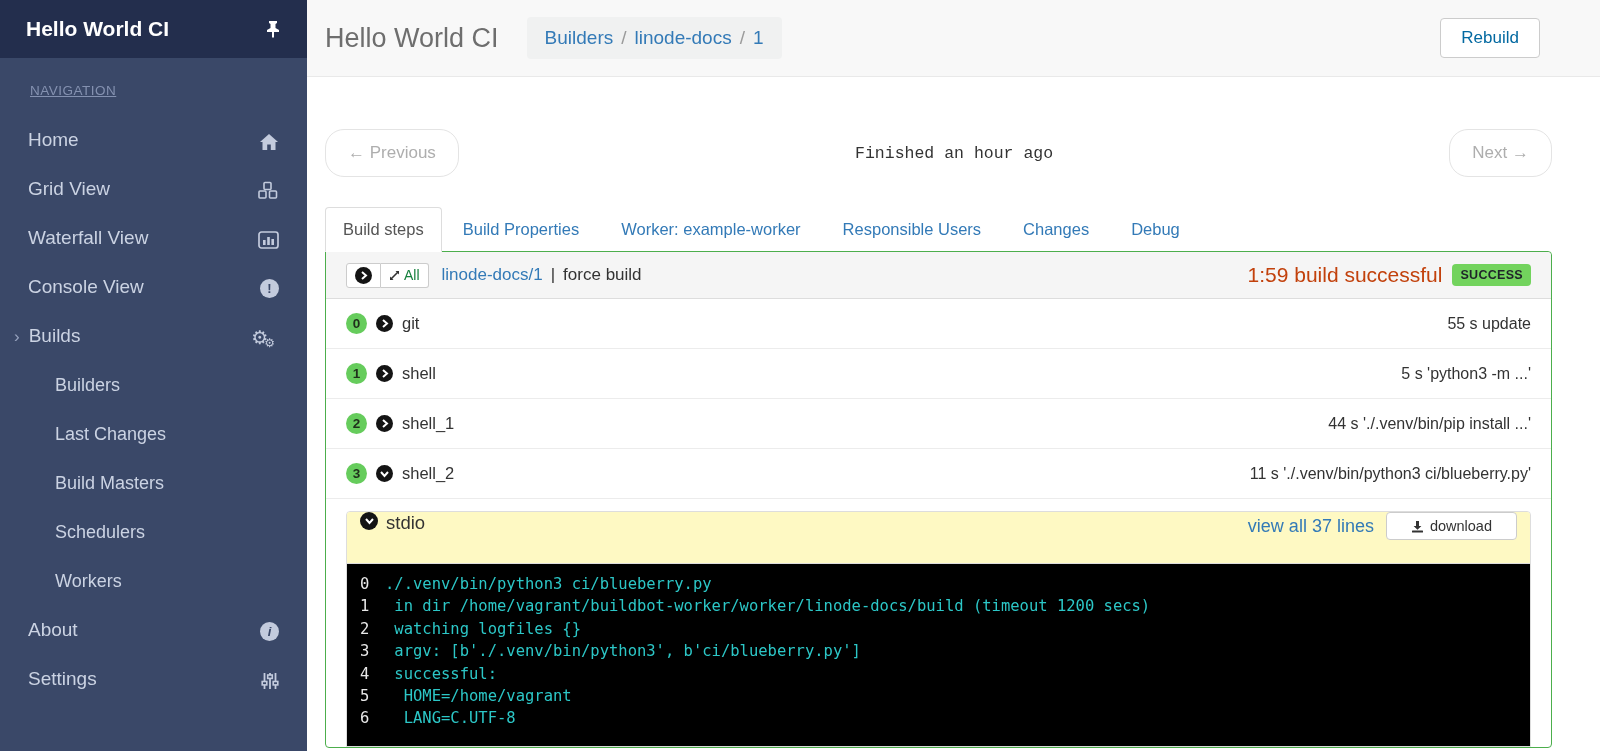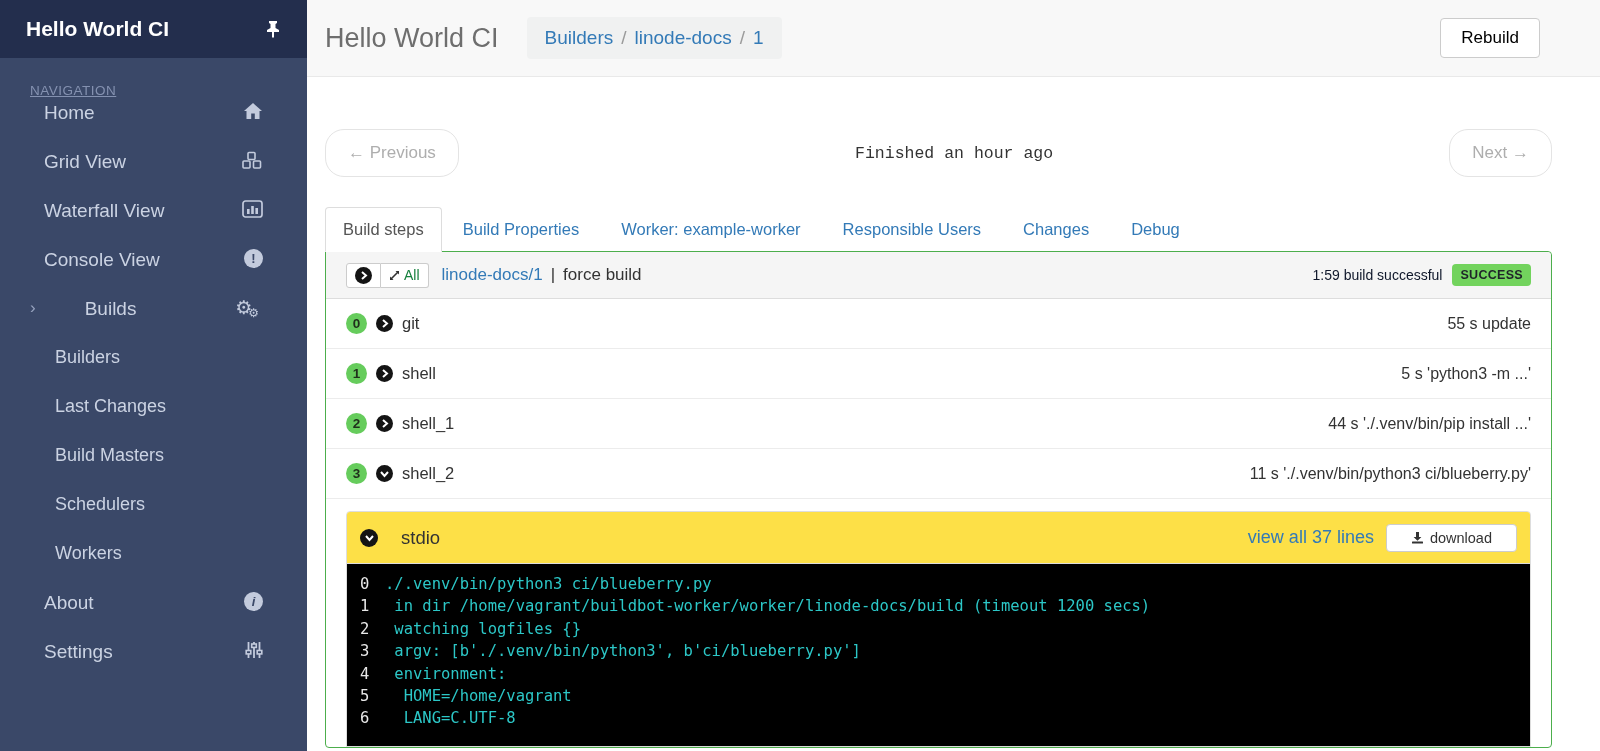--- a/index.html
+++ b/index.html
@@ -8,42 +8,42 @@
 
   
   .sidebar { position:absolute; left:0; top:0; width:307px; height:751px;
     background:#3a4868; z-index:5; }
   .sidebar-header { height:58px; background:#232e4d; display:flex;
     align-items:center; padding:0 26px; }
   .sidebar-title { color:#fff; font-size:21px; font-weight:bold; }
   .pin { margin-left:auto; display:flex; }
   .nav-label { margin:25px 0 4px 30px; color:#8projection; color:#8априb;
     color:#8491b0; font-size:13.5px; letter-spacing:.5px;text-decoration:underline; }
-  .nav-item { display:flex; align-items:flex-start; height:49px; padding:0 44px;
-    color:#cbd3e3; font-size:19px; cursor:pointer;gap:40px; }
+  .nav-item { display:flex; align-items:flex-end; height:49px; padding:0 28px;
+    color:#cbd3e3; font-size:19px; cursor:pointer; }
   .nav-item .icon { margin-left:auto; display:flex; align-items:center; }
   .nav-sub { padding-left:55px; font-size:18px; }
   .chev-txt { color:#97a3bf; font-size:17px; margin:0 9px 0 -14px; }
   .circle-glyph { width:19px; height:19px; border-radius:50%; background:#c3cbdd;
     color:#3a4868; font-size:13px; font-weight:bold; display:flex;
     align-items:center; justify-content:center; }
   .gear-glyph { font-size:19px; color:#c3cbdd; line-height:1; }
   .gear-small { font-size:12px; position:relative; top:5px; left:-4px; }
 
   
   .main { position:absolute; left:307px; top:0; width:1293px; height:751px; }
   .topbar { height:77px; background:#f8f8f8; border-bottom:1px solid #e9e9e9;
     display:flex; align-items:center; padding:0 60px 0 18px; }
   .page-title { font-size:27px; color:#6e6e6e; font-weight:400; }
   .breadcrumb { margin-left:28px; background:#f0f1f1; border-radius:4px;
     padding:10px 18px; font-size:19px; display:flex; align-items:center; }
   .breadcrumb a { color:#337ab7; text-decoration:none; cursor:pointer; }
   .bc-sep { color:#9b9b9b; padding:0 8px; }
   .rebuild-btn { margin-left:auto; background:#fff; border:1px solid #ccc;
-    border-radius:4px; padding:9px 20px; font-size:17px; color:#000000; cursor:pointer; }
+    border-radius:4px; padding:9px 20px; font-size:17px; color:#0369a1; cursor:pointer; }
 
   .content { padding:0 48px 0 18px; }
   .pager-row { display:flex; align-items:center; margin-top:52px; }
   .pill-btn { border:1px solid #e4e4e4; border-radius:19px; background:#fff;
     color:#aeaeae; font-size:17px; padding:13px 22px; cursor:pointer; }
   .finished { flex:1; text-align:center; font-size:16.5px; color:#333;font-family:Liberation Mono, monospace; }
 
   .tabs { display:flex; align-items:flex-end; margin-top:30px; position:relative;
     z-index:2; }
   .tab { font-size:16.5px; padding:12px 21px; color:#337ab7; cursor:pointer; }
@@ -60,38 +60,38 @@
     display:flex; align-items:center; gap:4px; font-size:14px; color:#15803d;
     cursor:pointer; }
   .mini-btn:first-child { border-radius:3px 0 0 3px; }
   .mini-btn:last-child { border-radius:0 3px 3px 0; border-left:none; }
   .circ-chev { width:17px; height:17px; border-radius:50%; background:#141414;
     display:inline-flex; align-items:center; justify-content:center; flex:none; }
   .builder-link { color:#337ab7; font-size:17px; margin-left:13px;
     text-decoration:none; cursor:pointer; }
   .reason { color:#333; font-size:17px; margin-left:8px; }
   .sum-right { margin-left:auto; display:flex; align-items:center; }
-  .sum-status { font-size:14px; color:#0f172a; }
+  .sum-status { font-size:21px; color:#c2410c; }
   .badge-success { margin-left:10px; background:#72d35d; color:#1f2429;
     font-size:12.5px; font-weight:bold; padding:4px 8px; border-radius:4px;
     letter-spacing:.3px; }
 
   .step { display:flex; align-items:center; height:50px; padding:0 20px;
     border-bottom:1px solid #ececec; background:#fff; }
   .num-circle { width:21px; height:21px; border-radius:50%; background:#66cc5c;
     color:#20301c; font-size:13.5px; font-weight:bold; display:flex;
     align-items:center; justify-content:center; margin-right:9px; flex:none; }
   .step .circ-chev { margin-right:9px; }
   .step-name { font-size:16.5px; color:#333; }
   .step-detail { margin-left:auto; font-size:16px; color:#333; }
 
   .step-expanded { padding:12px 20px 0 20px; }
   .stdio-panel { border:1px solid #ddd; border-radius:4px 4px 0 0; overflow:hidden; }
-  .stdio-header { display:flex; align-items:center; background:#fde047;
-    border-bottom:1px solid #ddd; padding:0 13px; height:52px;gap:15px; }
+  .stdio-header { display:flex; align-items:flex-start; background:#fef9c3;
+    border-bottom:1px solid #ddd; padding:0 13px; height:52px; }
   .stdio-title { font-size:18.5px; color:#333; margin-left:8px; }
   .stdio-right { margin-left:auto; display:flex; align-items:center; }
   .view-all { color:#337ab7; font-size:18px; text-decoration:none; cursor:pointer; }
   .download-btn { margin-left:12px; background:#fff; border:1px solid #ccc;
     border-radius:4px; padding:5px 24px; font-size:14.5px; color:#333;
     display:flex; align-items:center; gap:6px; cursor:pointer; }
 
   .terminal { background:#000; padding:9px 0 0 13px; height:182px; overflow:hidden; }
   .tline { display:flex; font-family:"DejaVu Sans Mono", monospace;
     font-size:15.5px; line-height:22.4px; }
@@ -333,21 +333,21 @@
             <div class="tline">
                 <span class="tnum">2</span>
                 <span class="ttext"> watching logfiles {}</span>
               </div>
             <div class="tline">
                 <span class="tnum">3</span>
                 <span class="ttext"> argv: [b'./.venv/bin/python3', b'ci/blueberry.py']</span>
               </div>
             <div class="tline">
                 <span class="tnum">4</span>
-                <span class="ttext"> environment:</span>
+                <span class="ttext"> successful:</span>
               </div>
             <div class="tline">
                 <span class="tnum">5</span>
                 <span class="ttext">  HOME=/home/vagrant</span>
               </div>
             <div class="tline">
                 <span class="tnum">6</span>
                 <span class="ttext">  LANG=C.UTF-8</span>
               </div>
           </div>

